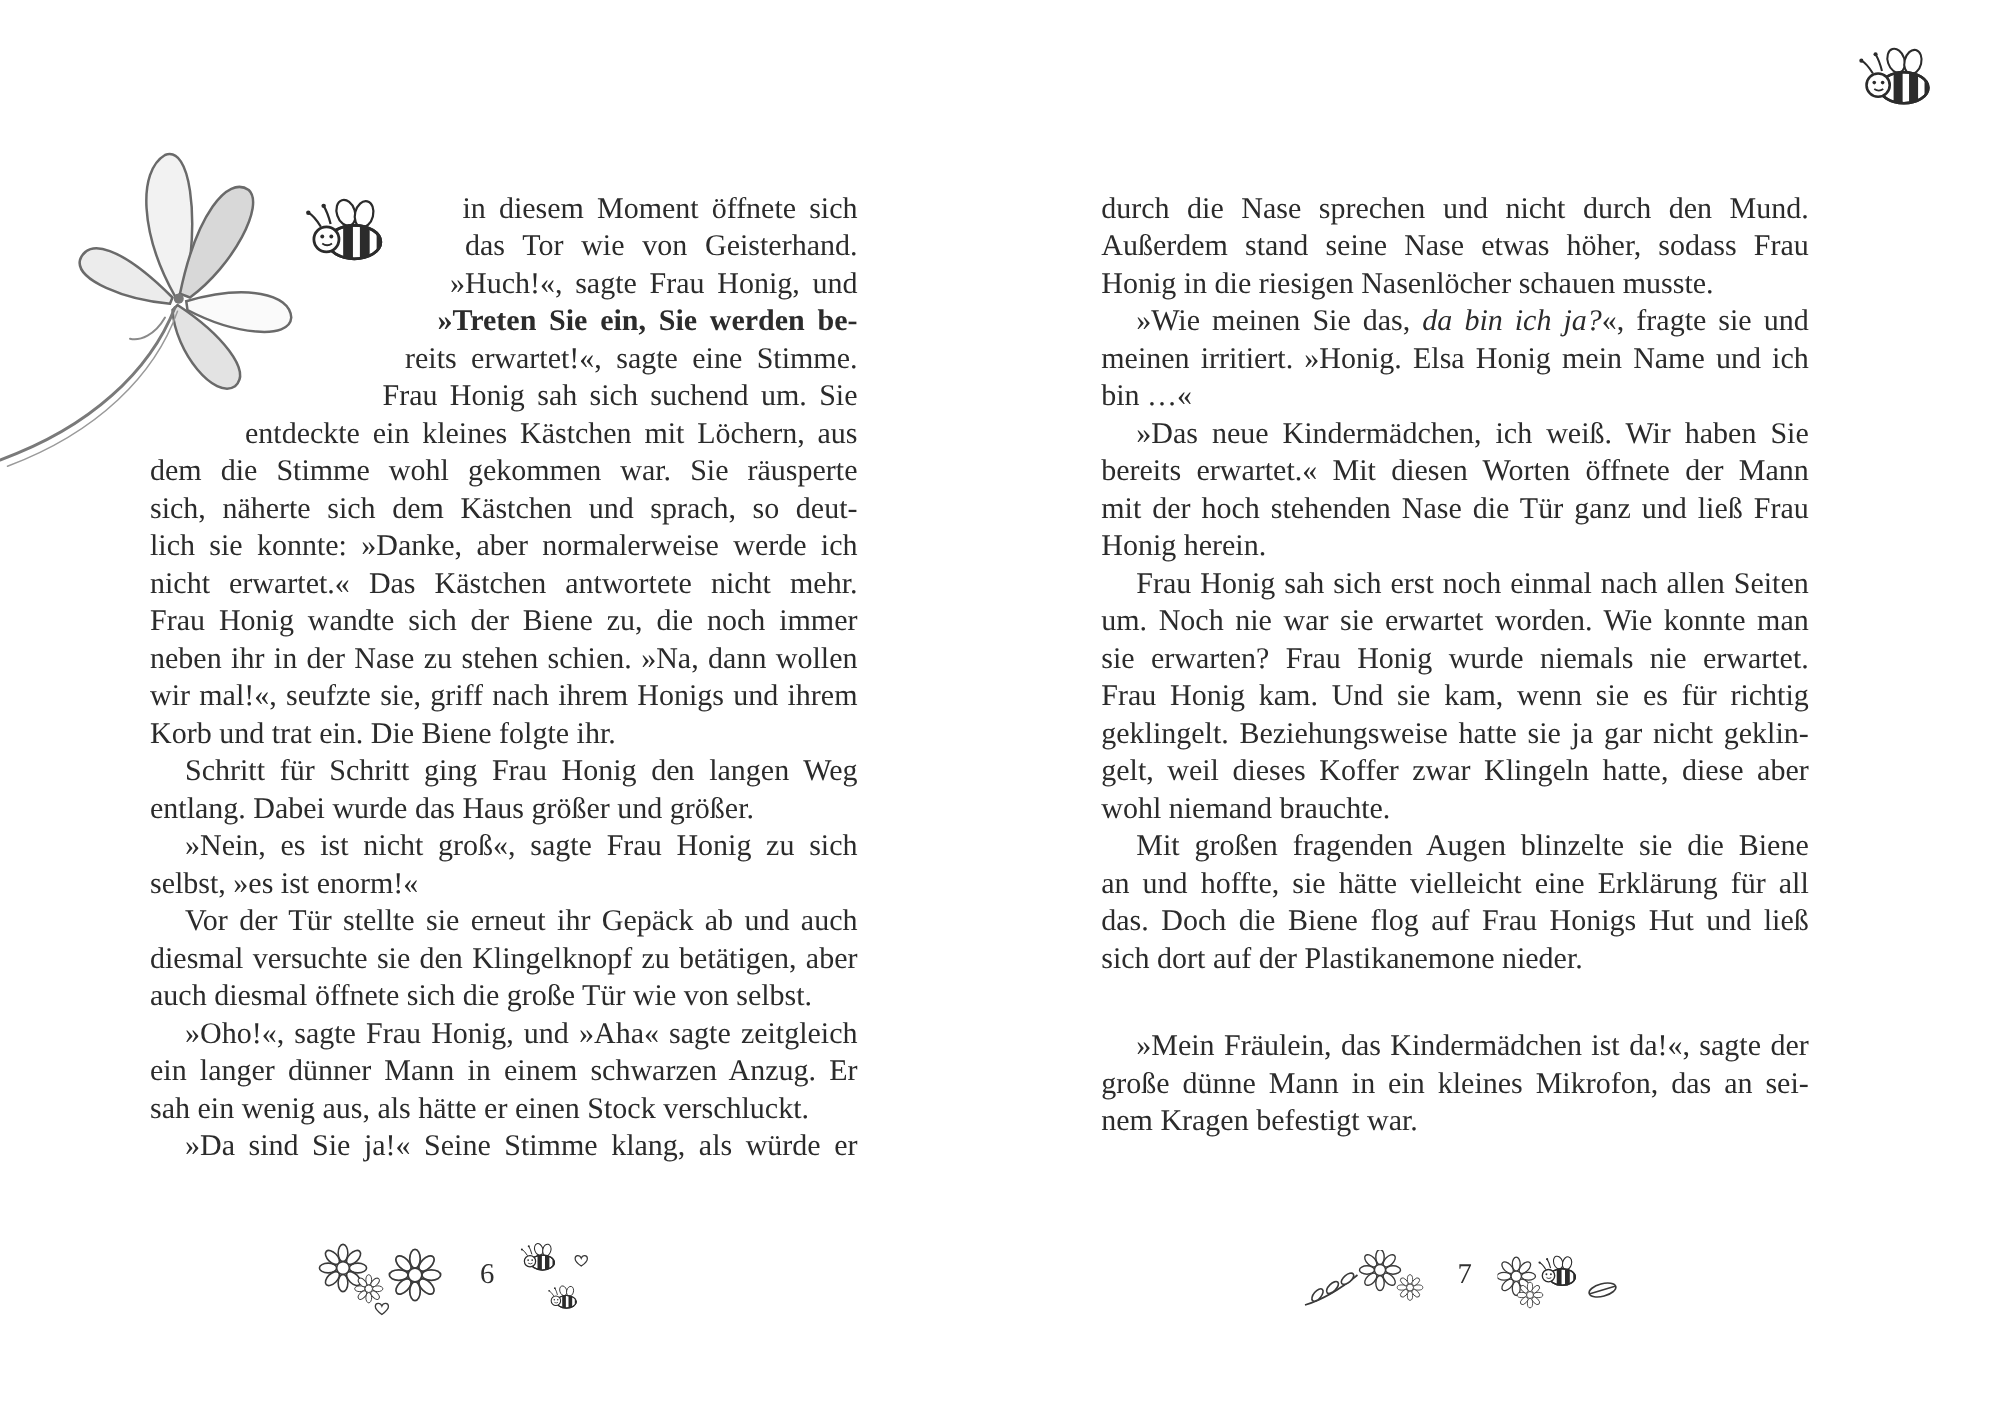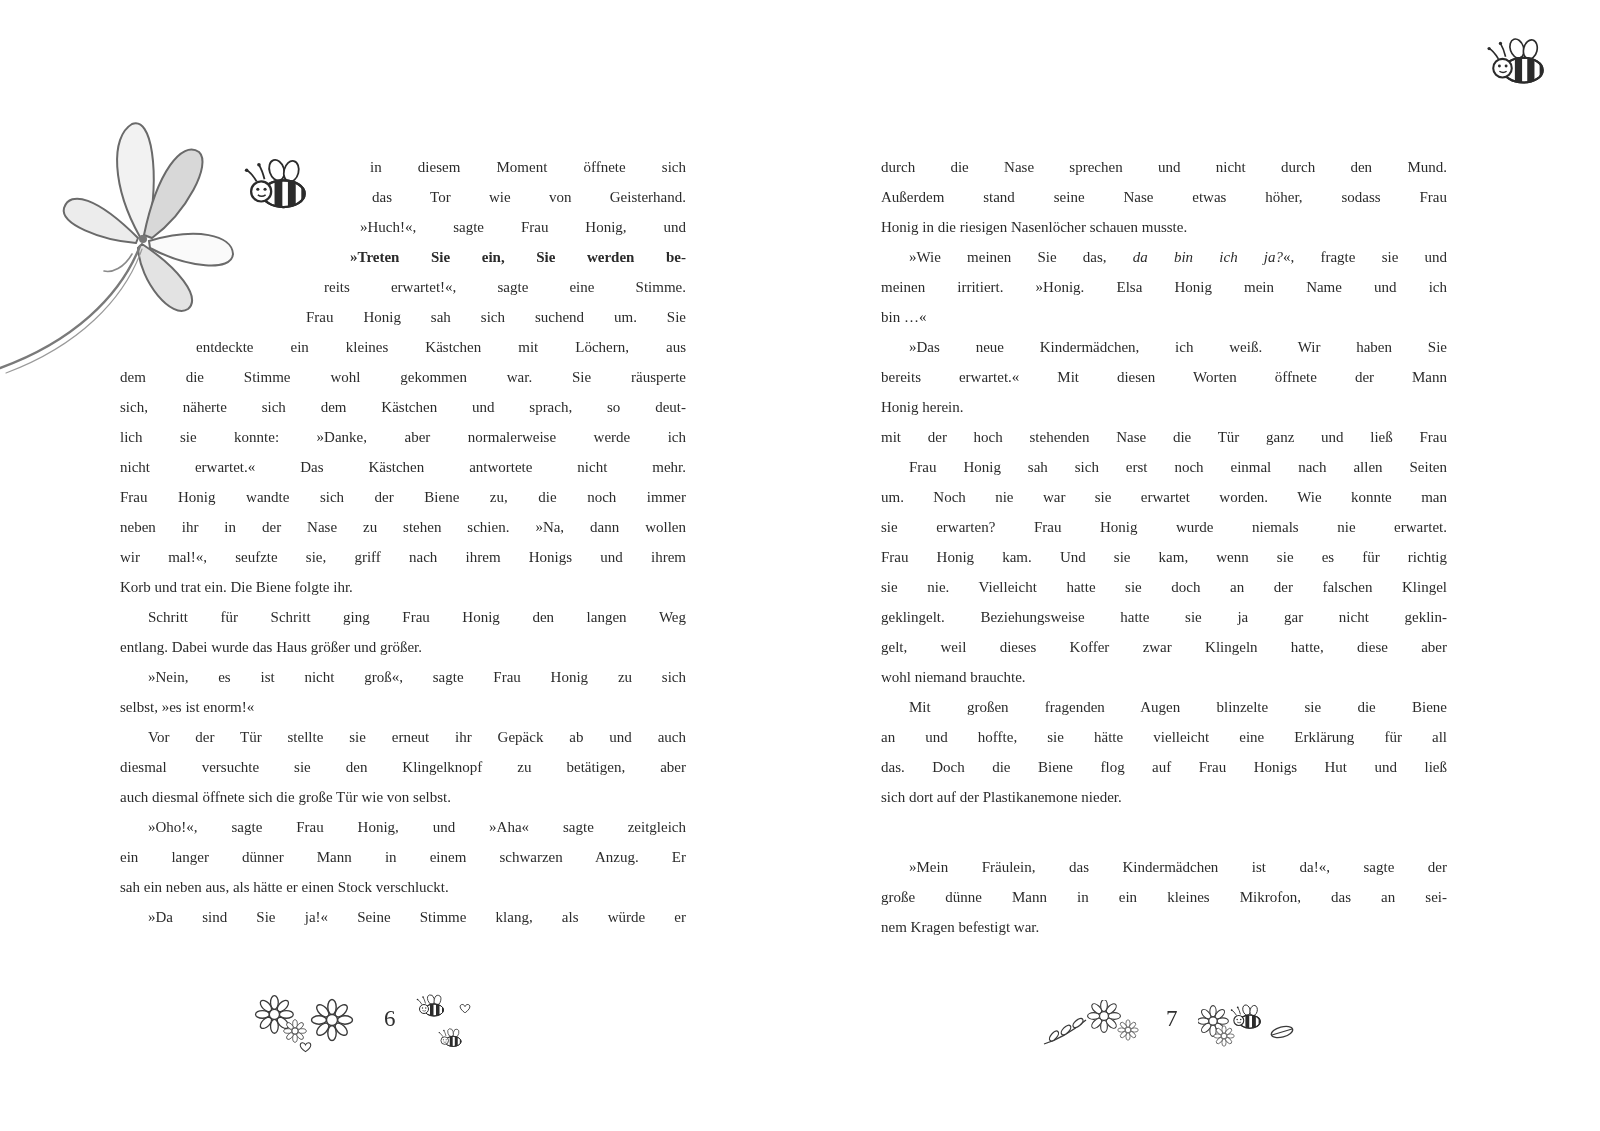--- a/index.html
+++ b/index.html
@@ -8,21 +8,21 @@
     background:#ffffff;
     position:relative;
     overflow:hidden;
     font-family:"Liberation Serif", serif;
     color:#2b2b2b;
   }
   .page-text {
     position:absolute;
     top:152px;
     width:566px;
-    font-size:15px;
+    font-size:24px;
     line-height:30px;
   }
   #left-text  { left:120px; }
   #right-text { left:881px; }
   .line {
     text-align:justify;
     text-align-last:justify;
     height:30px;
   }
   .line.end { text-align-last:left; }
@@ -130,40 +130,39 @@
       <div class="line end"><span>Korb und trat ein. Die Biene folgte ihr.</span></div>
       <div class="line" style="margin-left: 28px;"><span>Schritt für Schritt ging Frau Honig den langen Weg</span></div>
       <div class="line end"><span>entlang. Dabei wurde das Haus größer und größer.</span></div>
       <div class="line" style="margin-left: 28px;"><span>»Nein, es ist nicht groß«, sagte Frau Honig zu sich</span></div>
       <div class="line end"><span>selbst, »es ist enorm!«</span></div>
       <div class="line" style="margin-left: 28px;"><span>Vor der Tür stellte sie erneut ihr Gepäck ab und auch</span></div>
       <div class="line"><span>diesmal versuchte sie den Klingelknopf zu betätigen, aber</span></div>
       <div class="line end"><span>auch diesmal öffnete sich die große Tür wie von selbst.</span></div>
       <div class="line" style="margin-left: 28px;"><span>»Oho!«, sagte Frau Honig, und »Aha« sagte zeitgleich</span></div>
       <div class="line"><span>ein langer dünner Mann in einem schwarzen Anzug. Er</span></div>
-      <div class="line end"><span>sah ein neben aus, als hätte er einen Stock verschluckt.</span></div>
+      <div class="line end"><span>sah ein wenig aus, als hätte er einen Stock verschluckt.</span></div>
       <div class="line" style="margin-left: 28px;"><span>»Da sind Sie ja!« Seine Stimme klang, als würde er</span></div>
     </div>
 
   <div id="right-text" class="page-text">
       <div class="line"><span>durch die Nase sprechen und nicht durch den Mund.</span></div>
       <div class="line"><span>Außerdem stand seine Nase etwas höher, sodass Frau</span></div>
       <div class="line end"><span>Honig in die riesigen Nasenlöcher schauen musste.</span></div>
       <div class="line" style="margin-left: 28px;"><span>»Wie meinen Sie das, </span><i>da bin ich ja?</i><span>«, fragte sie und</span></div>
       <div class="line"><span>meinen irritiert. »Honig. Elsa Honig mein Name und ich</span></div>
       <div class="line end"><span>bin …«</span></div>
       <div class="line" style="margin-left: 28px;"><span>»Das neue Kindermädchen, ich weiß. Wir haben Sie</span></div>
       <div class="line"><span>bereits erwartet.« Mit diesen Worten öffnete der Mann</span></div>
+      <div class="line"><span>mit der hoch stehenden Nase die Tür ganz und ließ Frau</span></div>
       <div class="line end"><span>Honig herein.</span></div>
-      <div class="line"><span>mit der hoch stehenden Nase die Tür ganz und ließ Frau</span></div>
       <div class="line" style="margin-left: 28px;"><span>Frau Honig sah sich erst noch einmal nach allen Seiten</span></div>
       <div class="line"><span>um. Noch nie war sie erwartet worden. Wie konnte man</span></div>
       <div class="line"><span>sie erwarten? Frau Honig wurde niemals nie erwartet.</span></div>
       <div class="line"><span>Frau Honig kam. Und sie kam, wenn sie es für richtig</span></div>
-      <div class="line"><span>sie nie. Vielleicht hatte sie doch an der falschen Klingel</span></div>
       <div class="line"><span>geklingelt. Beziehungsweise hatte sie ja gar nicht geklin-</span></div>
       <div class="line"><span>gelt, weil dieses Koffer zwar Klingeln hatte, diese aber</span></div>
       <div class="line end"><span>wohl niemand brauchte.</span></div>
       <div class="line" style="margin-left: 28px;"><span>Mit großen fragenden Augen blinzelte sie die Biene</span></div>
       <div class="line"><span>an und hoffte, sie hätte vielleicht eine Erklärung für all</span></div>
       <div class="line"><span>das. Doch die Biene flog auf Frau Honigs Hut und ließ</span></div>
       <div class="line end"><span>sich dort auf der Plastikanemone nieder.</span></div>
       <div class="line" style="margin-left: 28px; margin-top: 40px;"><span>»Mein Fräulein, das Kindermädchen ist da!«, sagte der</span></div>
       <div class="line"><span>große dünne Mann in ein kleines Mikrofon, das an sei-</span></div>
       <div class="line end"><span>nem Kragen befestigt war.</span></div>

